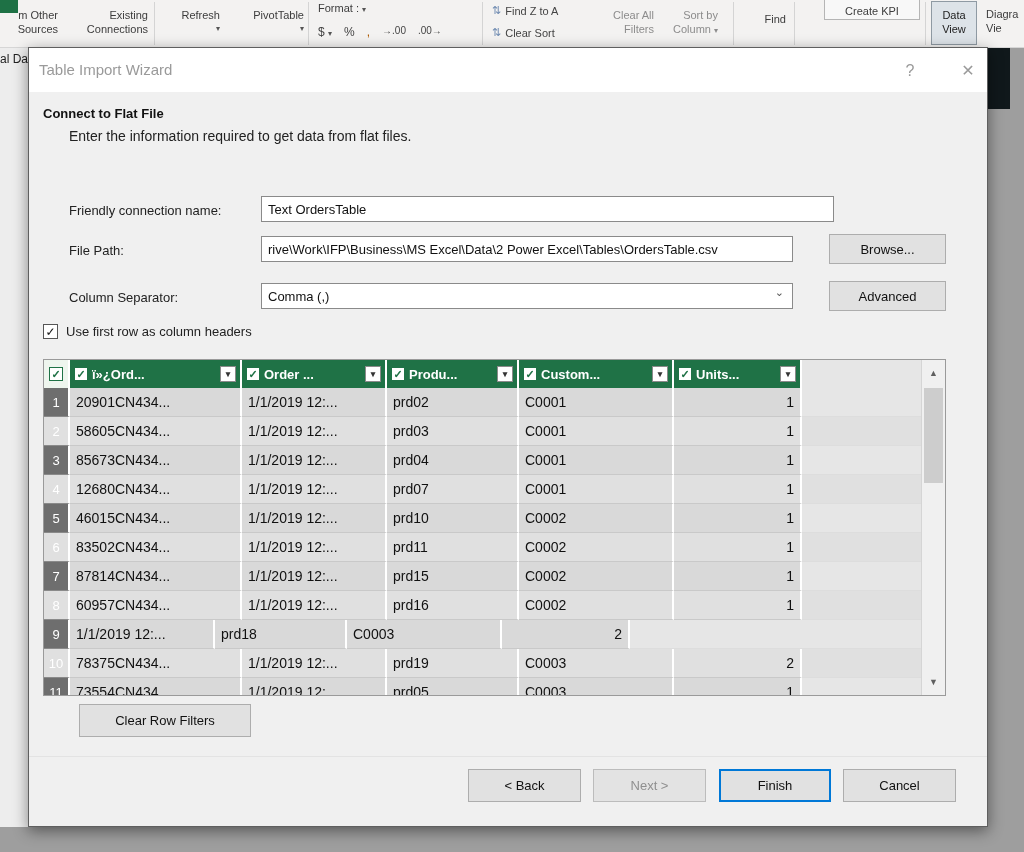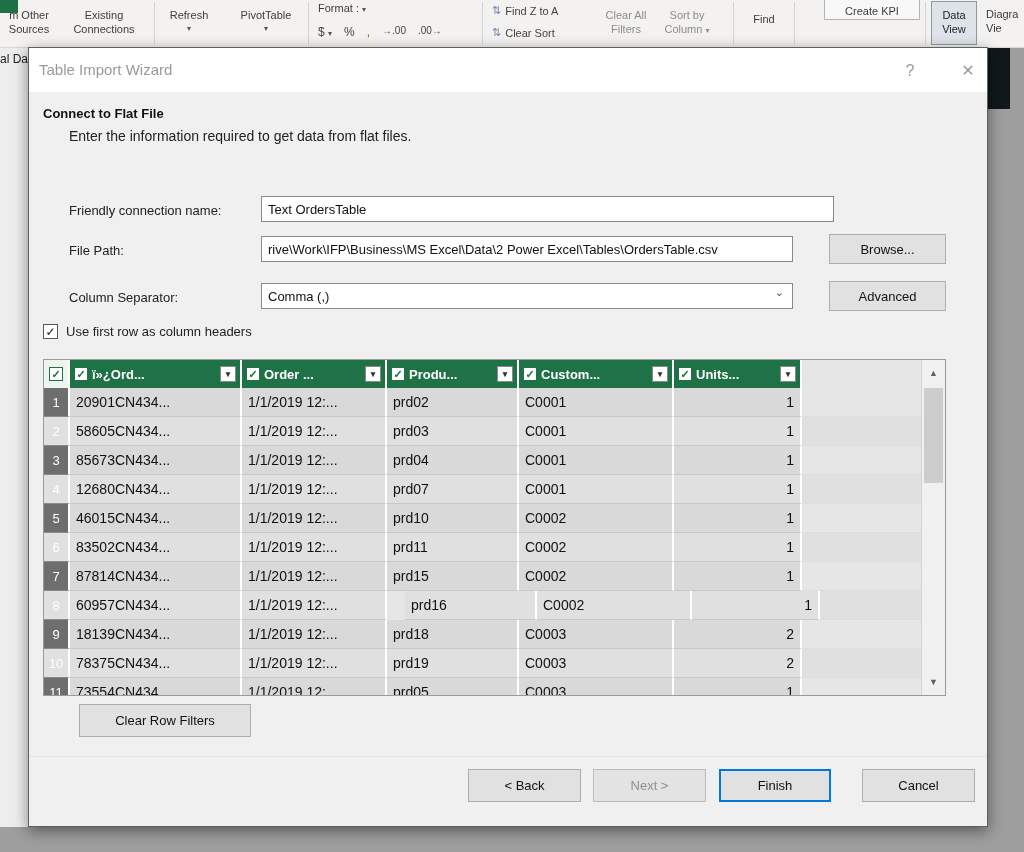--- a/index.html
+++ b/index.html
@@ -4,21 +4,21 @@
 <style>
   html,body{margin:0;padding:0;}
   body{
     width:1024px;height:852px;position:relative;overflow:hidden;
     background:#9e9e9e;font-family:"Liberation Sans",sans-serif;
     -webkit-font-smoothing:antialiased;
   }
   
   .ribbon{position:absolute;top:0;left:0;width:1024px;height:47px;background:#f3f2f1;
     border-bottom:1px solid #d6d6d6;overflow:hidden;z-index:1;}
-  .rib-item{position:absolute;font-size:11px;color:#3c3c3c;text-align:center;line-height:14px;cursor:default;}
+  .rib-item{position:absolute;font-size:11px;color:#3c3c3c;text-align:right;line-height:14px;cursor:default;}
   .rib-line{display:block;white-space:nowrap;}
   .vsep{position:absolute;top:2px;height:43px;width:1px;background:#d4d4d4;}
   .teal-sq{position:absolute;left:0;top:0;width:18px;height:13px;background:#1e7145;}
   .fmt-row{position:absolute;left:318px;top:25px;display:flex;gap:12px;font-size:12px;color:#444;}
   .gray{color:#8c8c8c;}
   .kpi-box{position:absolute;left:824px;top:-8px;width:96px;height:28px;border:1px solid #b5b5b5;
     background:#f8f8f8;font-size:11px;color:#3c3c3c;display:flex;align-items:flex-end;justify-content:center;padding-bottom:2px;box-sizing:border-box;}
   .dataview-box{position:absolute;left:931px;top:1px;width:46px;height:44px;border:1px solid #8f9aa3;
     background:#dde3e8;font-size:11px;color:#222;text-align:center;line-height:14px;box-sizing:border-box;padding-top:6px;}
   .diagram-box{position:absolute;left:986px;top:1px;width:60px;height:44px;font-size:11px;color:#3c3c3c;
@@ -296,28 +296,27 @@
             <div class="cell" style="width: 145px;">1/1/2019 12:...</div>
             <div class="cell" style="width: 132px;">prd15</div>
             <div class="cell" style="width: 155px;">C0002</div>
             <div class="cell num" style="width: 128px;">1</div>
             <div class="cell fill"></div>
           </div>
           <div class="grid-row alt">
             <div class="cell rownum">8</div>
             <div class="cell" style="width: 172px;">60957CN434...</div>
             <div class="cell" style="width: 145px;">1/1/2019 12:...</div>
-            <div class="cell" style="width: 132px; margin-left: 18px;">prd16</div>
+            <div class="cell" style="width: 132px;">prd16</div>
             <div class="cell" style="width: 155px;">C0002</div>
             <div class="cell num" style="width: 128px;">1</div>
             <div class="cell fill"></div>
           </div>
           <div class="grid-row">
             <div class="cell rownum">9</div>
-            <div class="cell" style="width: 172px;">18139CN434...</div>
             <div class="cell" style="width: 145px;">1/1/2019 12:...</div>
             <div class="cell" style="width: 132px;">prd18</div>
             <div class="cell" style="width: 155px;">C0003</div>
             <div class="cell num" style="width: 128px;">2</div>
             <div class="cell fill"></div>
           </div>
           <div class="grid-row alt">
             <div class="cell rownum">10</div>
             <div class="cell" style="width: 172px;">78375CN434...</div>
             <div class="cell" style="width: 145px;">1/1/2019 12:...</div>
@@ -346,14 +345,14 @@
     </div>
   </div>
 
   <button class="btn" style="left:50px;top:656px;width:172px;height:33px;">Clear Row Filters</button>
 
   <div class="hsep"></div>
 
   <button class="btn" style="left:439px;top:721px;width:113px;height:33px;">&lt; Back</button>
   <button class="btn disabled" style="left:564px;top:721px;width:113px;height:33px;">Next &gt;</button>
   <button class="btn primary" style="left:690px;top:721px;width:112px;height:33px;">Finish</button>
-  <button class="btn" style="left:833px;top:721px;width:113px;height:33px;">Cancel</button>
+  <button class="btn" style="left:814px;top:721px;width:113px;height:33px;">Cancel</button>
 </div>
 
 </body></html>

